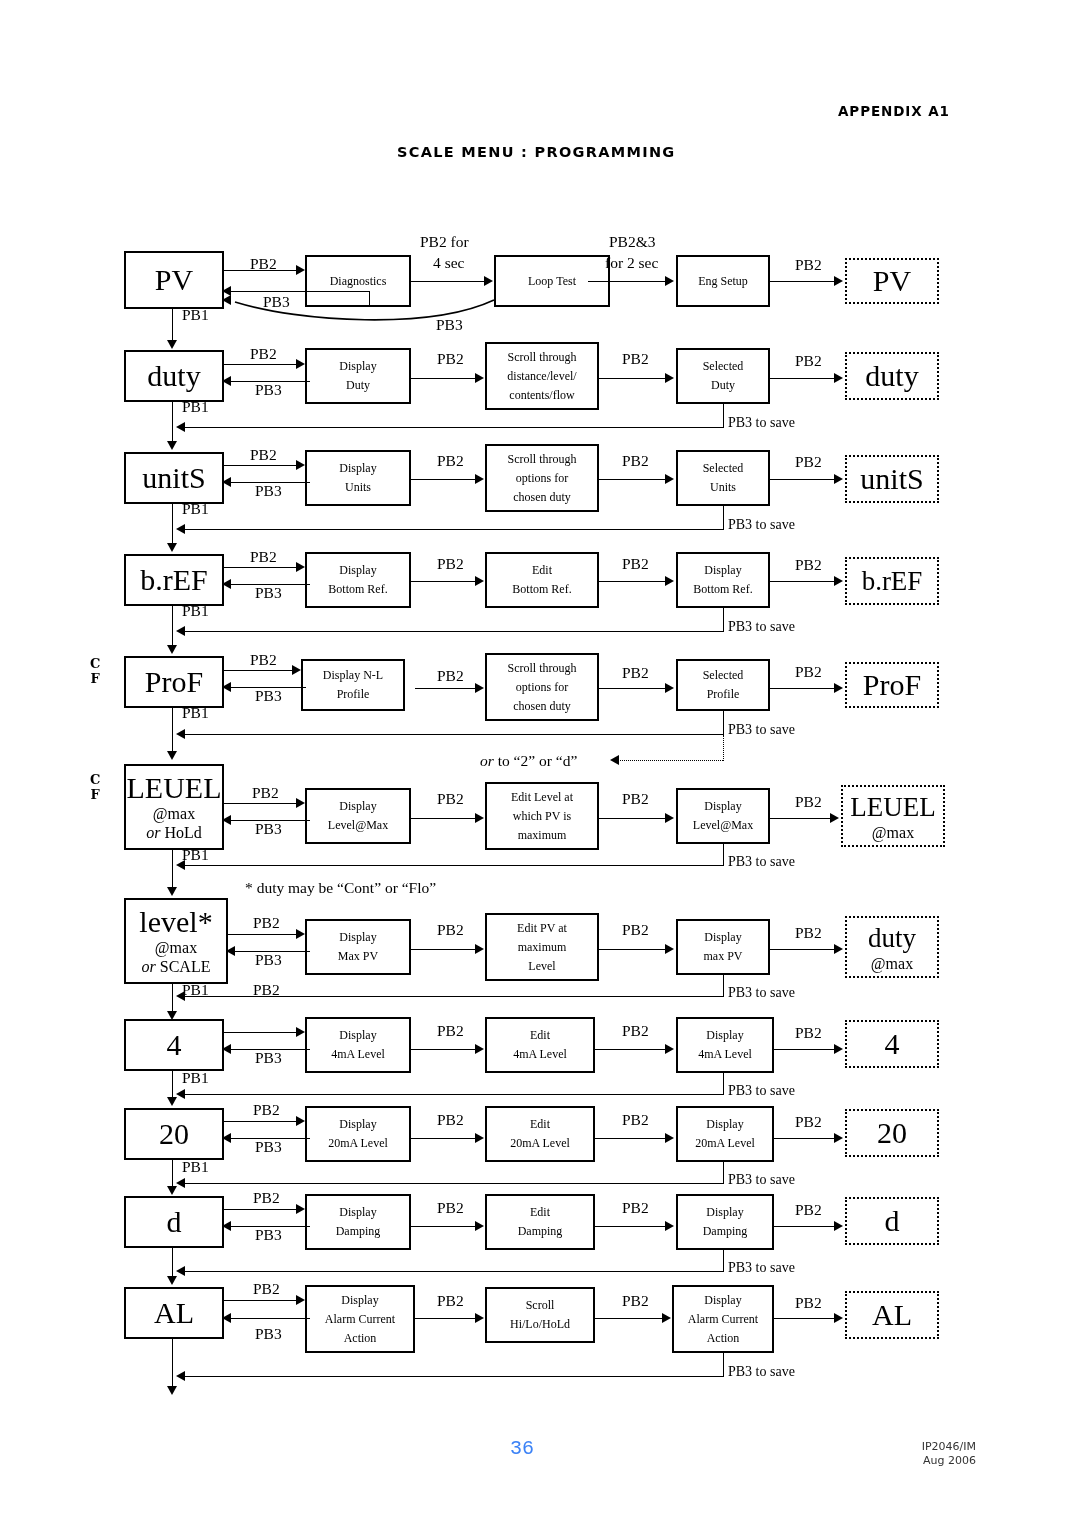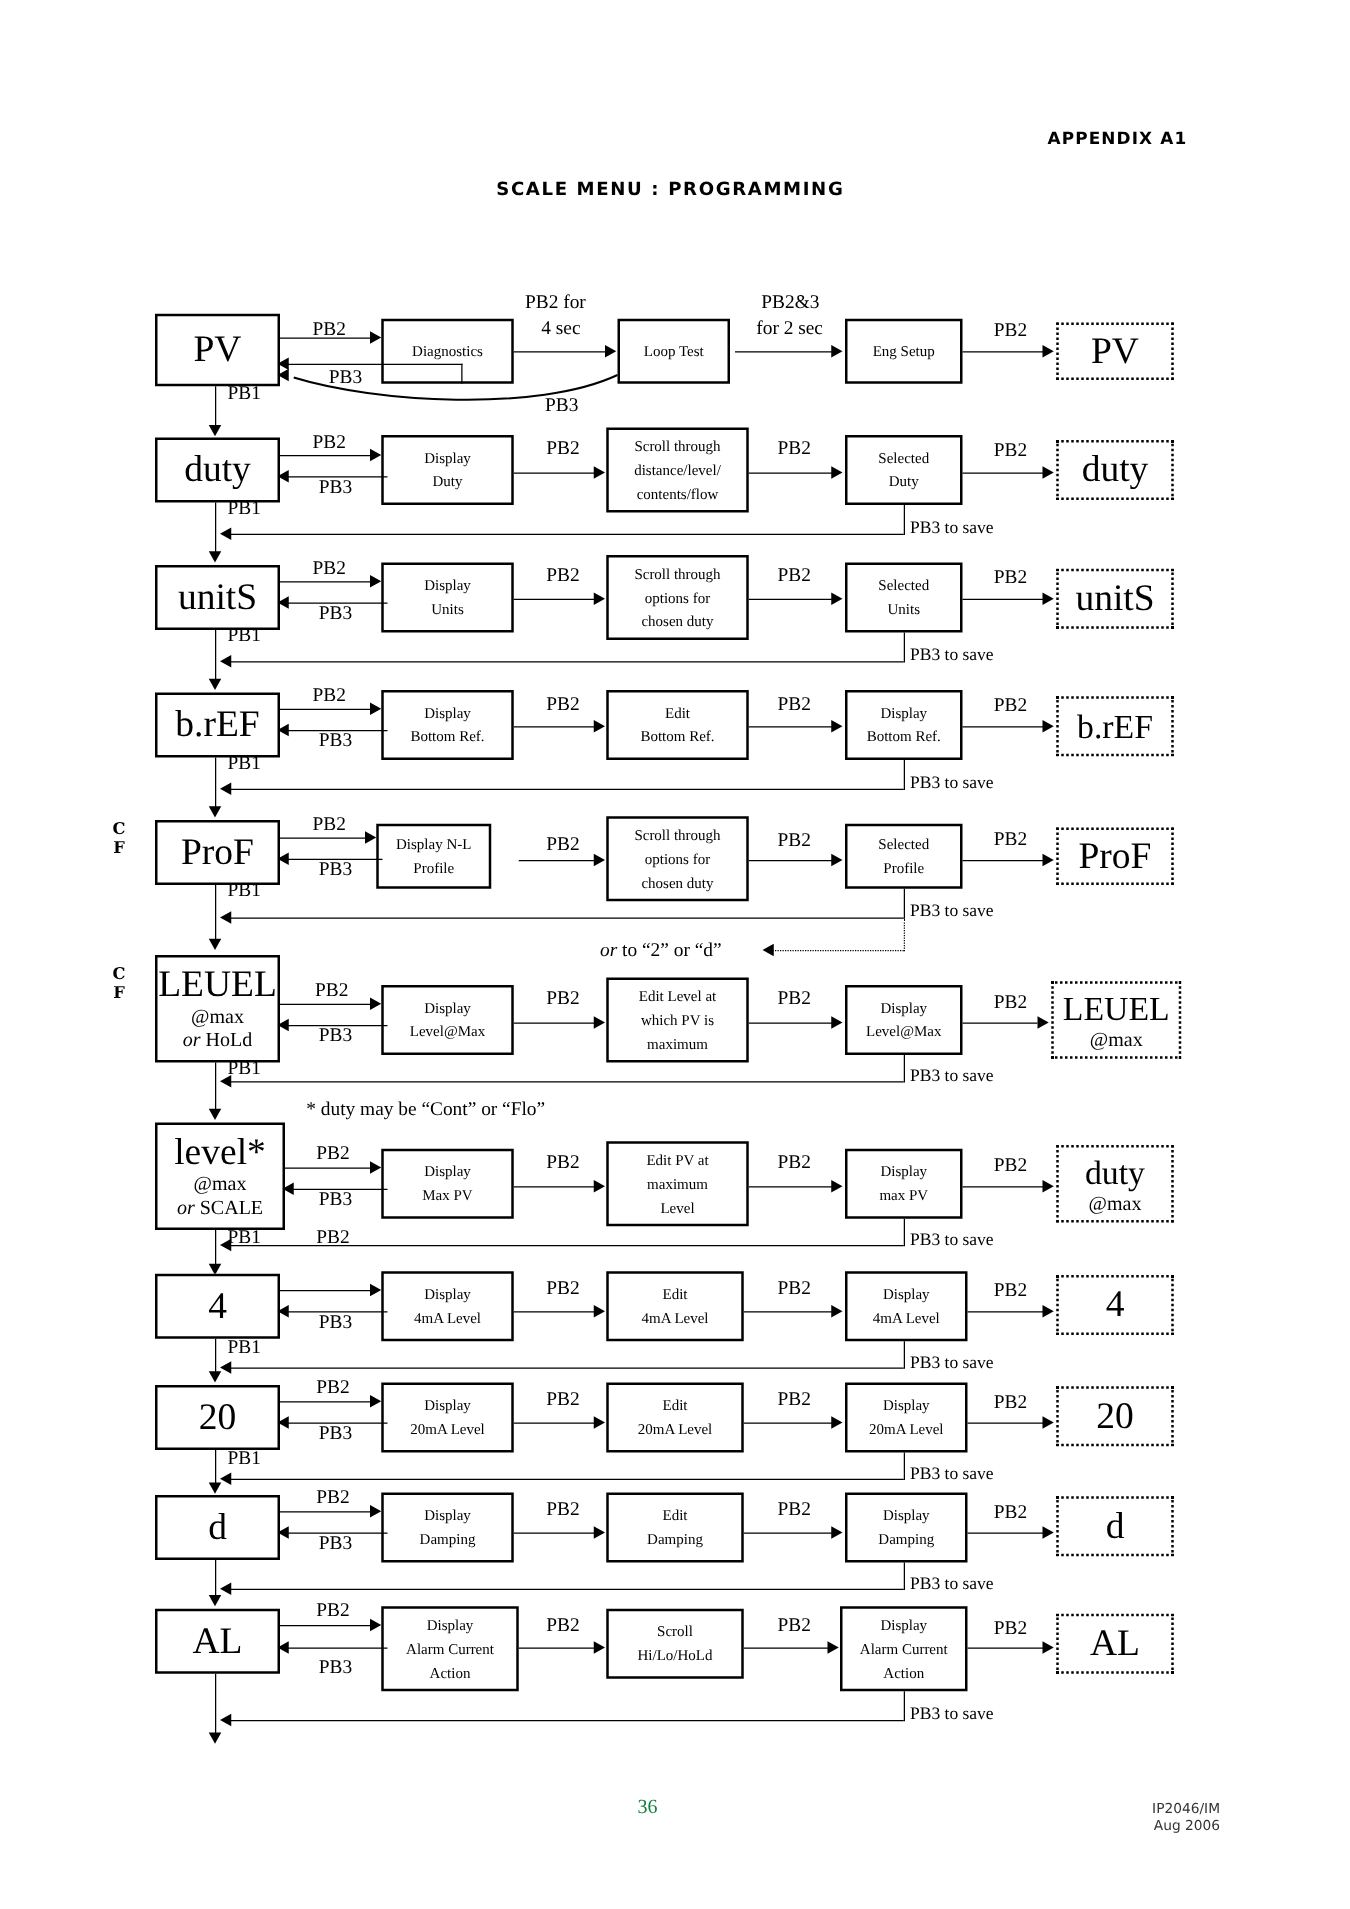--- a/index.html
+++ b/index.html
@@ -16,21 +16,21 @@
     font-family:"DejaVu Sans",sans-serif;font-weight:bold;
     font-size:13.5px;letter-spacing:.9px;
   }
   .mainmenu{
     position:absolute;left:397px;top:144px;
     font-family:"DejaVu Sans",sans-serif;font-weight:bold;
     font-size:14.5px;letter-spacing:1.3px;
   }
   .pageno{
     position:absolute;left:510px;top:1437px;
-    font-family:Liberation Serif, serif;font-size:16px;color:#15803d;
+    font-family:Liberation Mono, monospace;font-size:20px;color:#3b82f6;
   }
   .docref{
     position:absolute;left:886px;top:1440px;
     font-family:"DejaVu Sans",sans-serif;font-size:11px;
     color:#333;text-align:right;width:90px;line-height:14px;
   }
 
   
   .box{
     position:absolute;border:2px solid #000;background:#fff;
@@ -71,21 +71,21 @@
 
   <div class="appendix">APPENDIX A1</div>
   <div class="mainmenu">SCALE MENU  :  PROGRAMMING</div>
 
   <div class="box menu" style="left:124px;top:251px;width:100px;height:58px;">
     <span>PV</span>
   </div>
   <div class="box step" style="left:305px;top:255px;width:106px;height:52px;">
     <span class="ln">Diagnostics</span>
   </div>
-  <div class="box step" style="left:494px;top:255px;width:90px;height:52px;">
+  <div class="box step" style="left:494px;top:255px;width:116px;height:52px;">
     <span class="ln">Loop Test</span>
   </div>
   <div class="box step" style="left:676px;top:255px;width:94px;height:52px;">
     <span class="ln">Eng Setup</span>
   </div>
   <div class="box menu dotted" style="left:845px;top:258px;width:94px;height:46px;">
     <span>PV</span>
   </div>
 
   <div class="h" style="left:224px;top:270px;width:74px;"></div>
@@ -264,21 +264,21 @@
   <div class="lbl" style="left:182px;top:602px;">PB1</div>
 
   <div class="cf" style="left:90px;top:656px;">
     <span>C</span><br>
     <span>F</span>
   </div>
 
   <div class="box menu" style="left:124px;top:656px;width:100px;height:52px;">
     <span>ProF</span>
   </div>
-  <div class="box step" style="left:301px;top:659px;width:92px;height:52px;">
+  <div class="box step" style="left:301px;top:659px;width:104px;height:52px;">
     <span class="ln" style="white-space:pre-line;">Display  N-L
 Profile</span>
   </div>
   <div class="box step" style="left:485px;top:653px;width:114px;height:68px;">
     <span class="ln" style="white-space:pre-line;">Scroll through
 options for
 chosen duty</span>
   </div>
   <div class="box step" style="left:676px;top:659px;width:94px;height:52px;">
     <span class="ln" style="white-space:pre-line;">Selected

